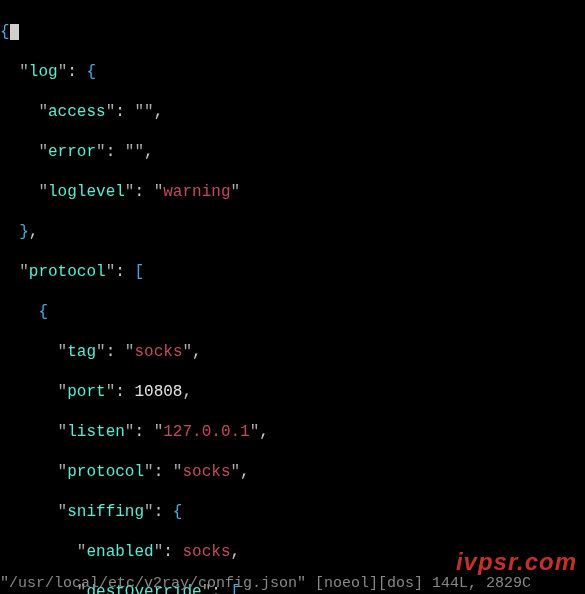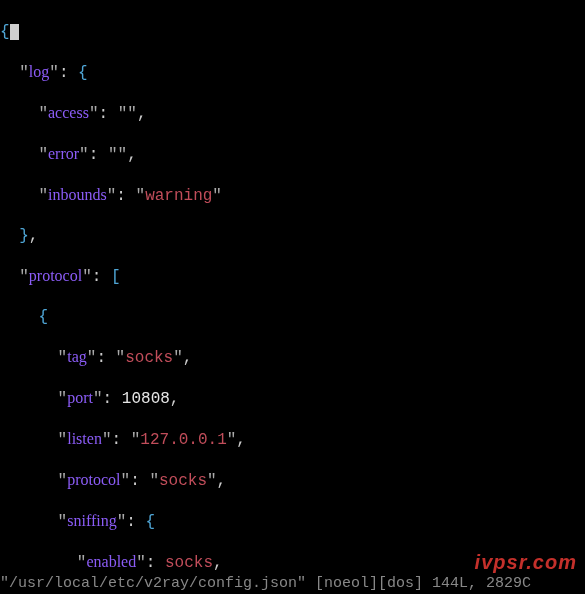--- a/index.html
+++ b/index.html
@@ -14,21 +14,21 @@
       overflow: hidden;
       position: relative;
       padding: 0;
     }
     .editor {
       padding: 2px 0 0 0;
       white-space: pre;
     }
     .line { display: block; }
     .quote { color: #aaa; }
-    .key { color: #8b5cf6; font-family: Liberation Serif, serif; }
+    .key { color: #5eead4; }
     .brace { color: #4fa6d6; }
     .bracket { color: #4fa6d6; }
     .str { color: #c14d5a; margin-top: 20px; }
     .num { color: #e5e5e5; }
     .bool-true { color: #c14d5a; }
     .warn { color: #c14d5a; }
     .comma { color: #ccc; }
     .colon { color: #ccc; }
     .cursor {
       background: #d0d0d0;
@@ -36,21 +36,21 @@
       height: 16px;
       display: inline-block;
       vertical-align: middle;
     }
     .watermark {
       position: absolute;
       right: 8px;
       bottom: 22px;
       color: #c4302b;
       font-family: Arial, sans-serif;
-      font-size: 20px;
+      font-size: 24px;
       font-weight: 600;
       letter-spacing: 1px;
       font-style: italic;
       pointer-events: none;
     }
     .status {
       position: absolute;
       bottom: 0;
       left: 0;
       width: 100%;
@@ -61,21 +61,21 @@
     }
   </style>
 </head>
 <body>
 
 <div class="editor">
 <span class="line"><span class="brace">{</span><span class="cursor"></span></span>
 <span class="line">  <span class="quote">"</span><span class="key">log</span><span class="quote">"</span><span class="colon">:</span> <span class="brace">{</span></span>
 <span class="line">    <span class="quote">"</span><span class="key">access</span><span class="quote">"</span><span class="colon">:</span> <span class="quote">"</span><span class="str"></span><span class="quote">"</span><span class="comma">,</span></span>
 <span class="line">    <span class="quote">"</span><span class="key">error</span><span class="quote">"</span><span class="colon">:</span> <span class="quote">"</span><span class="str"></span><span class="quote">"</span><span class="comma">,</span></span>
-<span class="line">    <span class="quote">"</span><span class="key">inbounds</span><span class="quote">"</span><span class="colon">:</span> <span class="quote">"</span><span class="warn">warning</span><span class="quote">"</span></span>
+<span class="line">    <span class="quote">"</span><span class="key">loglevel</span><span class="quote">"</span><span class="colon">:</span> <span class="quote">"</span><span class="warn">warning</span><span class="quote">"</span></span>
 <span class="line">  <span class="brace">}</span><span class="comma">,</span></span>
 <span class="line">  <span class="quote">"</span><span class="key">protocol</span><span class="quote">"</span><span class="colon">:</span> <span class="bracket">[</span></span>
 <span class="line">    <span class="brace">{</span></span>
 <span class="line">      <span class="quote">"</span><span class="key">tag</span><span class="quote">"</span><span class="colon">:</span> <span class="quote">"</span><span class="str">socks</span><span class="quote">"</span><span class="comma">,</span></span>
 <span class="line">      <span class="quote">"</span><span class="key">port</span><span class="quote">"</span><span class="colon">:</span> <span class="num">10808</span><span class="comma">,</span></span>
 <span class="line">      <span class="quote">"</span><span class="key">listen</span><span class="quote">"</span><span class="colon">:</span> <span class="quote">"</span><span class="str">127.0.0.1</span><span class="quote">"</span><span class="comma">,</span></span>
 <span class="line">      <span class="quote">"</span><span class="key">protocol</span><span class="quote">"</span><span class="colon">:</span> <span class="quote">"</span><span class="str">socks</span><span class="quote">"</span><span class="comma">,</span></span>
 <span class="line">      <span class="quote">"</span><span class="key">sniffing</span><span class="quote">"</span><span class="colon">:</span> <span class="brace">{</span></span>
 <span class="line">        <span class="quote">"</span><span class="key">enabled</span><span class="quote">"</span><span class="colon">:</span> <span class="bool-true">socks</span><span class="comma">,</span></span>
 <span class="line">        <span class="quote">"</span><span class="key">destOverride</span><span class="quote">"</span><span class="colon">:</span> <span class="bracket">[</span></span>

